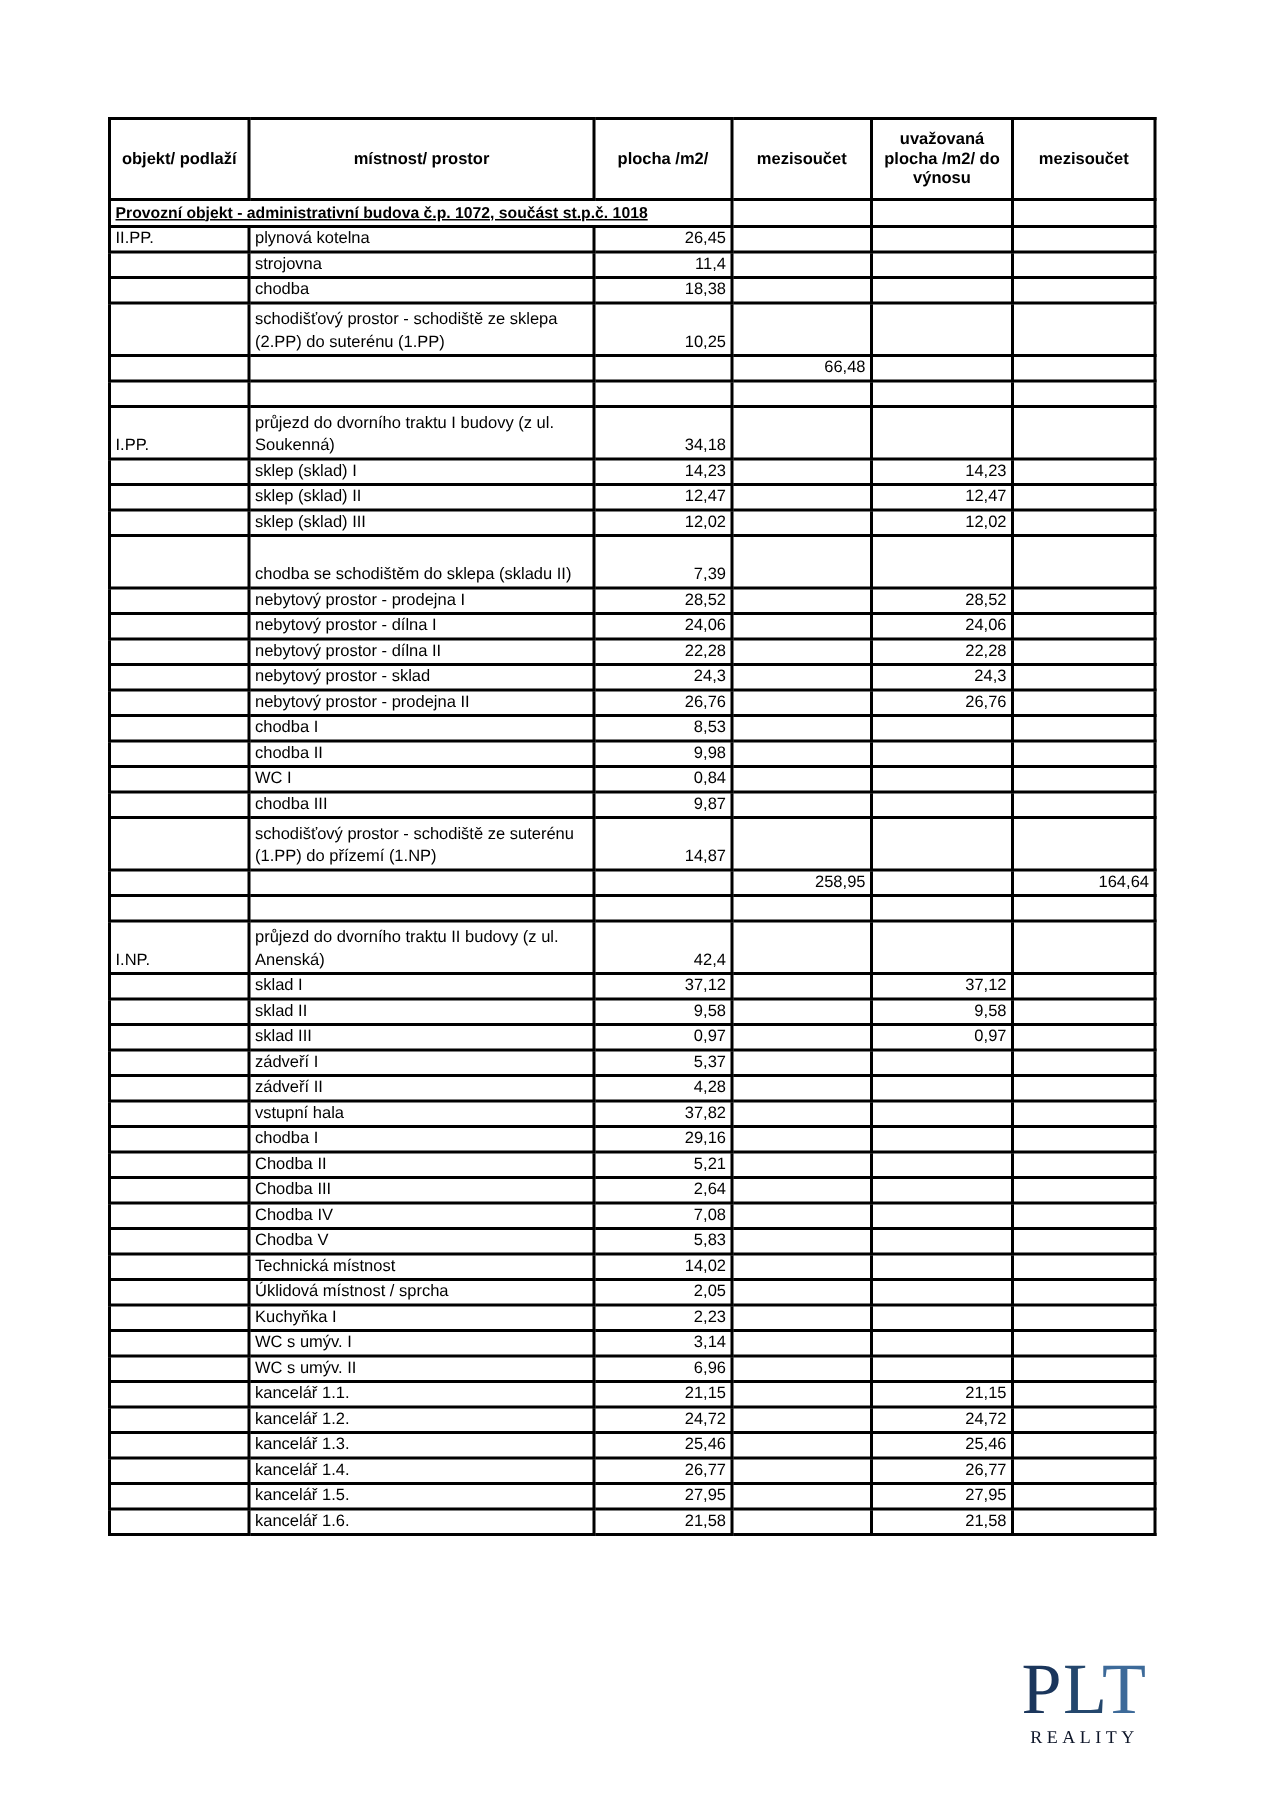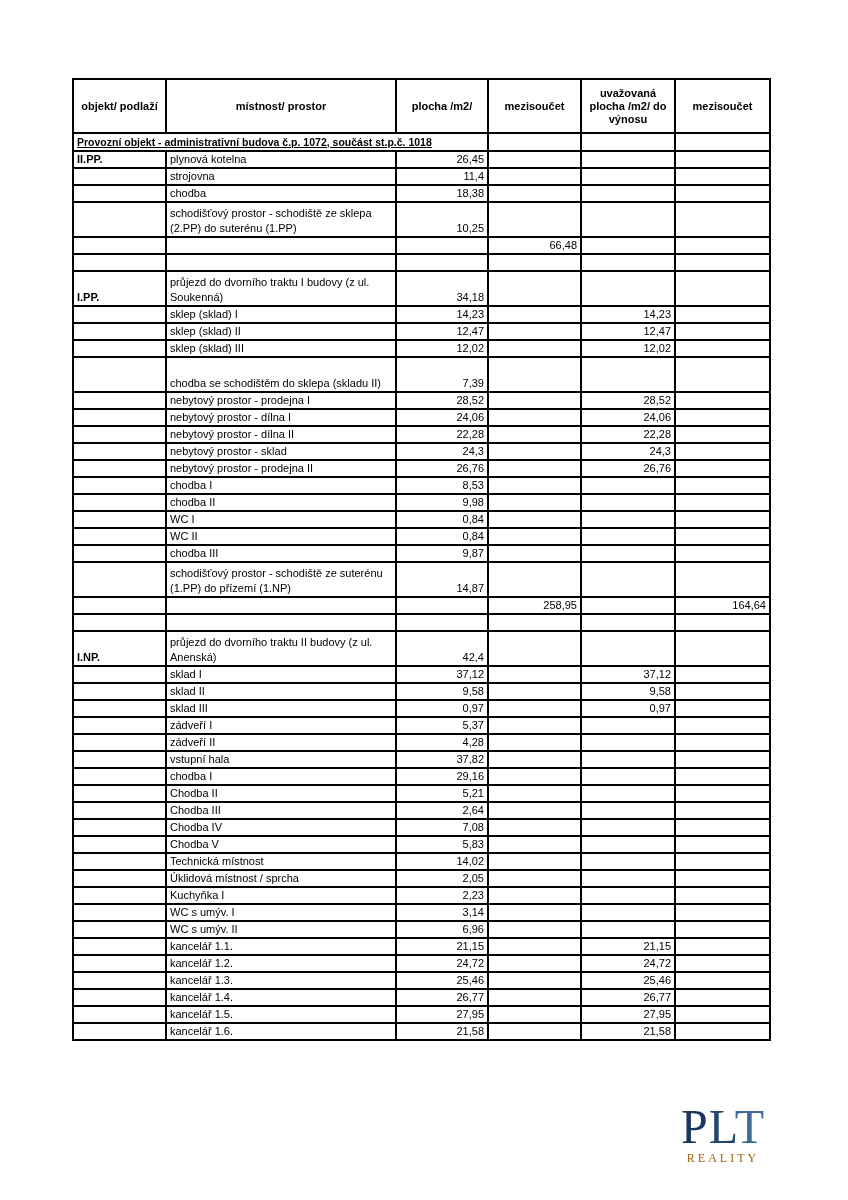--- a/index.html
+++ b/index.html
@@ -52,21 +52,21 @@
     font-weight: bold;
     text-decoration: underline;
     white-space: nowrap;
     font-size: 10.5px;
     vertical-align: middle;
   }
   tr.r1 { height: 17px; }
   tr.r2 { height: 35px; }
   tr.rempty { height: 17px; }
   .area-table td { vertical-align: bottom; }
-  td.cell-floor { text-align: left; font-weight: bold; }
+  td.cell-floor { text-align: left; }
   td.cell-room { text-align: left; }
   td.num { text-align: right; }
   
   .logo {
     position: absolute;
     left: 668px;
     top: 1103px;
     width: 110px;
     text-align: center;
     font-family: "Liberation Serif", serif;
@@ -75,21 +75,21 @@
   }
   .logo .plt {
     font-size: 48px;
     letter-spacing: 1px;
     font-weight: normal;
   }
   .logo .reality {
     margin-top: 1px;
     font-size: 12px;
     letter-spacing: 3px;
-    color: #a16207;
+    color: #0f172a;
   }
 </style>
 </head>
 <body>
 
 <div class="page">
 
   <table class="area-table">
     <colgroup>
       <col class="c1">
@@ -263,28 +263,20 @@
         <tr class="r1">
           <td class="cell-floor"></td>
           <td class="cell-room">WC I</td>
           <td class="num">0,84</td>
           <td class="num"></td>
           <td class="num"></td>
           <td class="num"></td>
         </tr>
         <tr class="r1">
           <td class="cell-floor"></td>
-          <td class="cell-room">WC II</td>
-          <td class="num">0,84</td>
-          <td class="num"></td>
-          <td class="num"></td>
-          <td class="num"></td>
-        </tr>
-        <tr class="r1">
-          <td class="cell-floor"></td>
           <td class="cell-room">chodba III</td>
           <td class="num">9,87</td>
           <td class="num"></td>
           <td class="num"></td>
           <td class="num"></td>
         </tr>
         <tr class="r2">
           <td class="cell-floor"></td>
           <td class="cell-room">schodišťový prostor - schodiště ze suterénu (1.PP) do přízemí (1.NP)</td>
           <td class="num">14,87</td>

